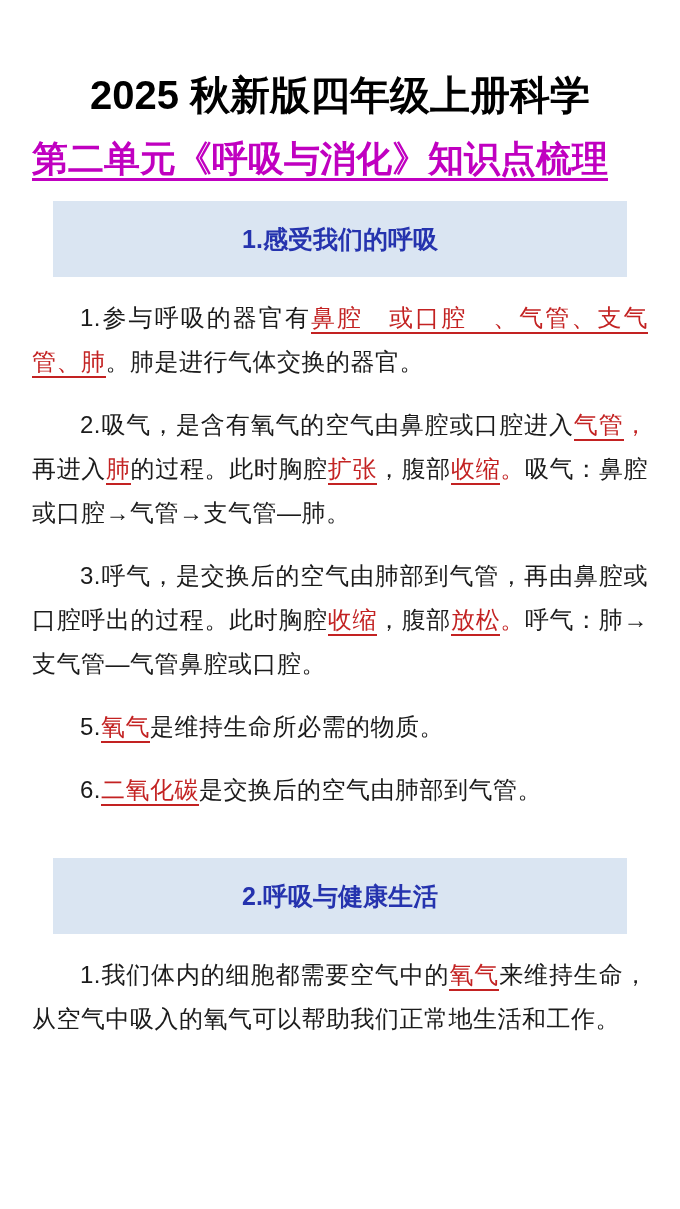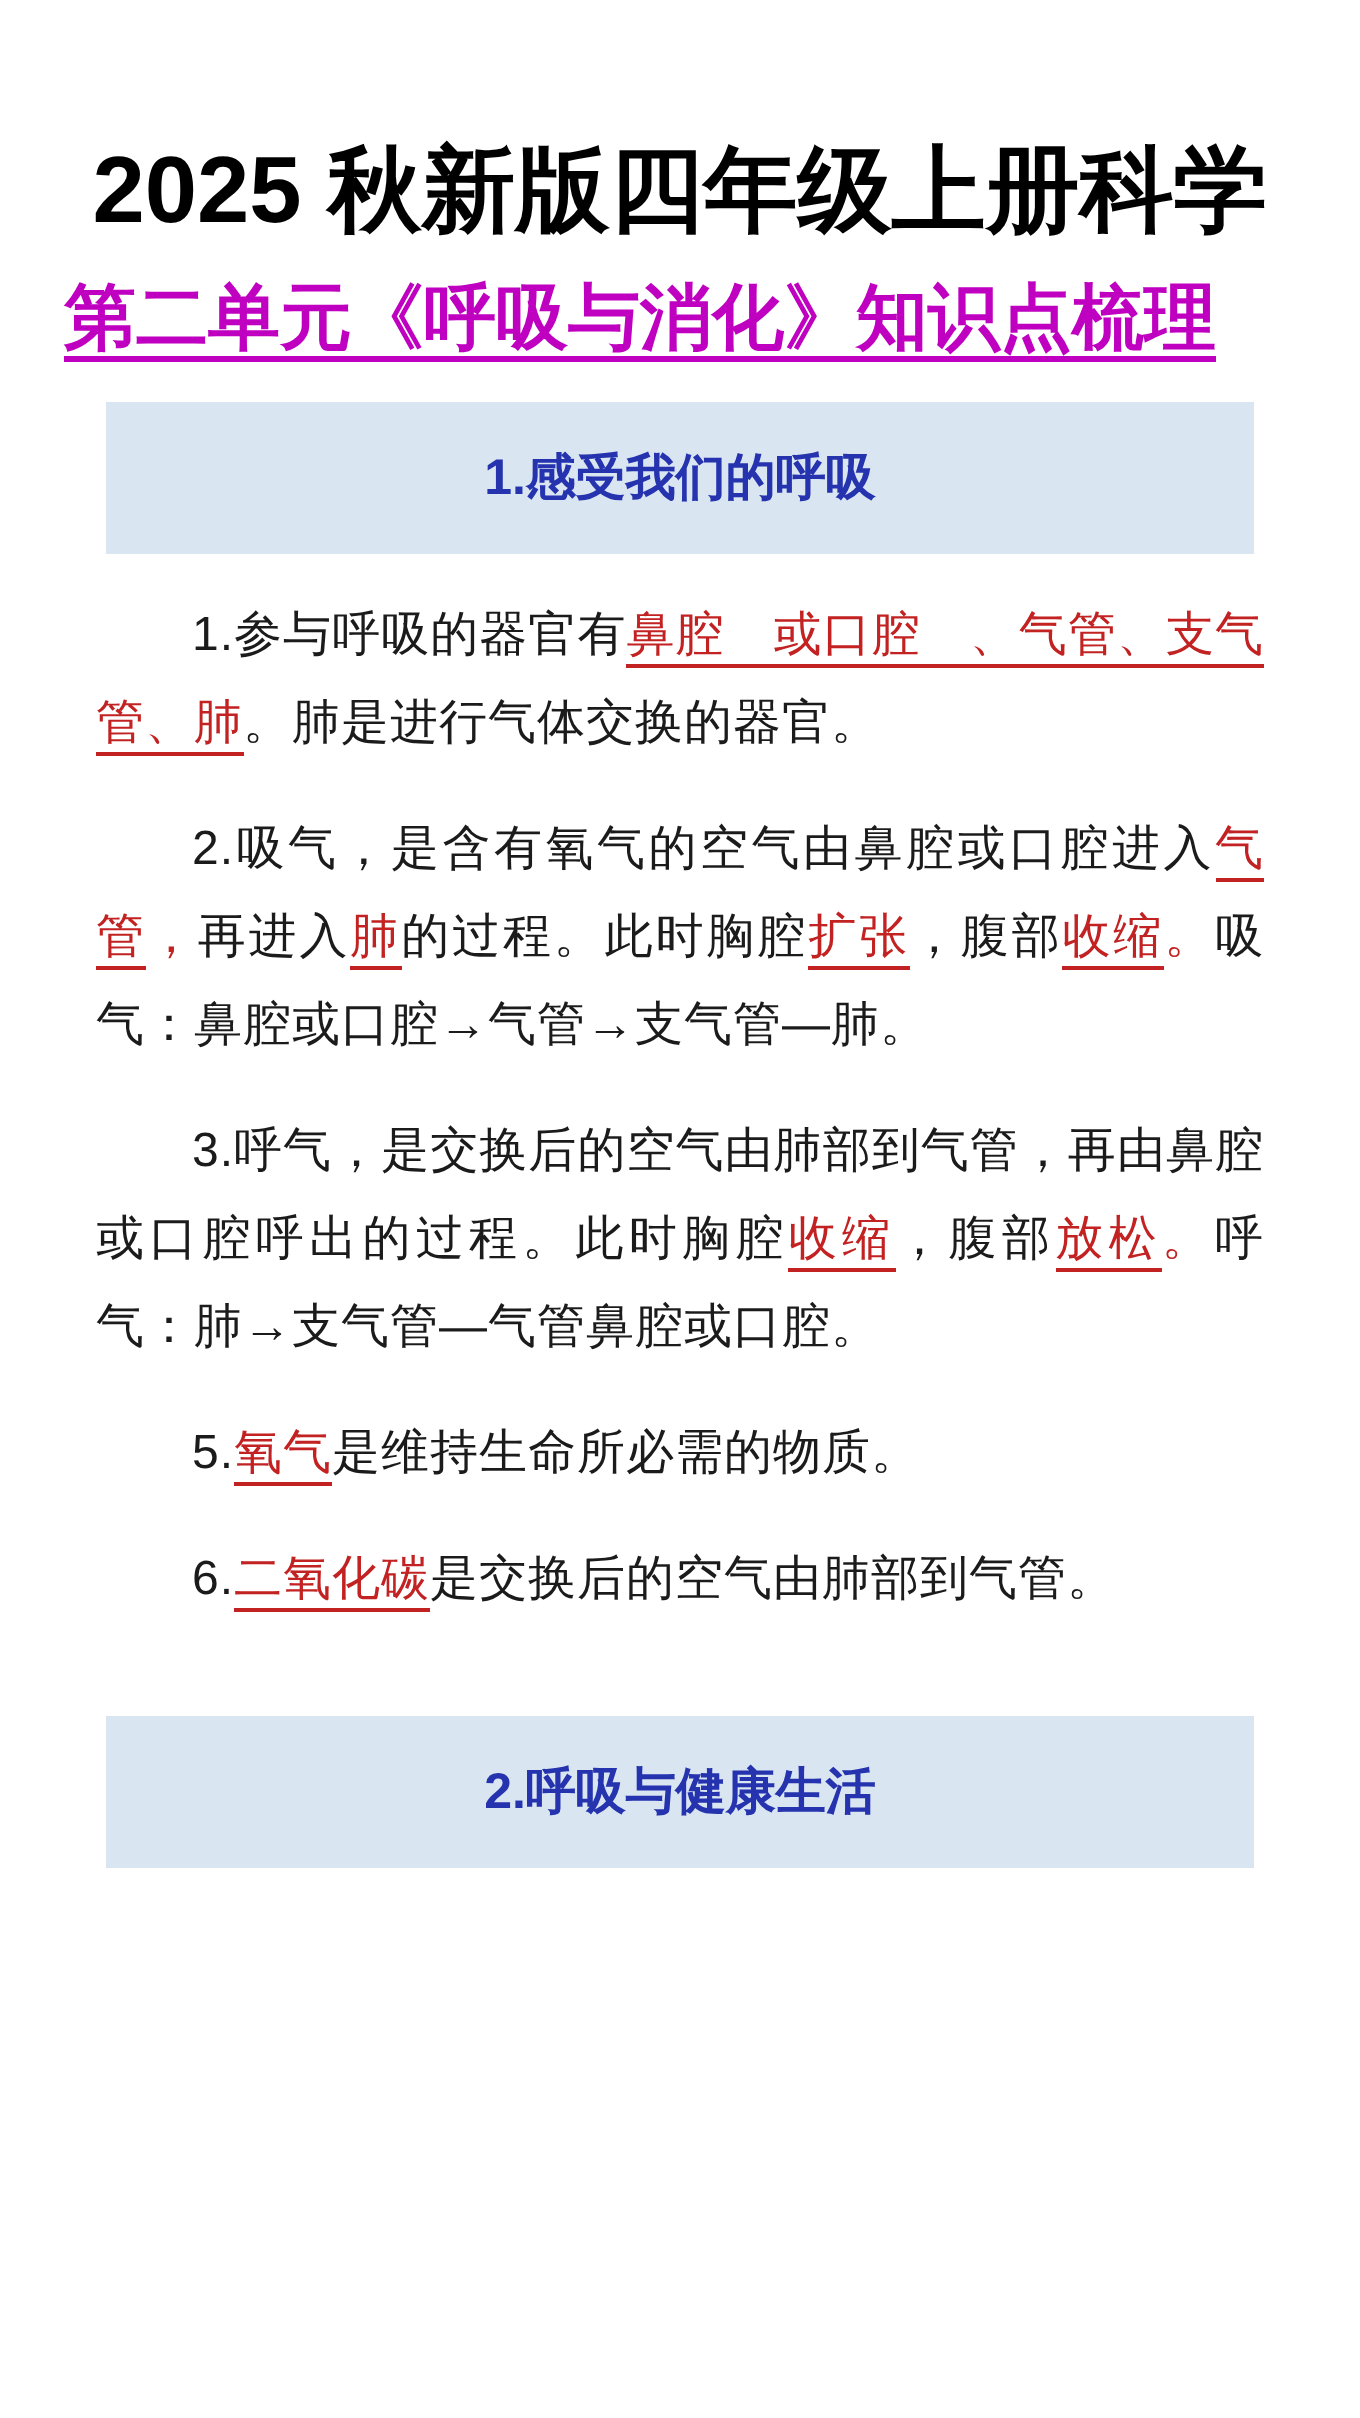--- a/index.html
+++ b/index.html
@@ -15,21 +15,21 @@
     color: #1b1b1b;
   }
   .page {
     box-sizing: border-box;
     width: 680px;
     height: 1209px;
     padding: 0 32px;
   }
   .doc-title {
     margin: 66px 0 0 0;
-    font-size: 47px;
+    font-size: 40px;
     font-weight: 700;
     line-height: 58px;
     text-align: center;
     color: #000000;
     white-space: nowrap;
     letter-spacing: 0px;
   }
   .doc-subtitle {
     margin: 12px 0 0 0;
     font-size: 36px;
@@ -49,21 +49,21 @@
     font-size: 25px;
     font-weight: 700;
     text-align: center;
     padding: 24px 0;
     line-height: 28px;
   }
   .section + .section .section-heading {
     margin-top: 46px;
   }
   .para {
-    margin: 19px 16px;
+    margin: 19px 0;
     font-size: 24px;
     line-height: 44px;
     letter-spacing: 0.5px;
     text-align: justify;
     text-indent: 48px;
     color: #1b1b1b;
     font-weight: 500;
   }
   .seg-red {
     color: var(--red, #c32222);
@@ -84,15 +84,16 @@
       <div class="section">
         <div class="section-heading">1.感受我们的呼吸</div>
         <p class="para"><span>1.参与呼吸的器官有</span><span class="seg-red-u">鼻腔　或口腔　、气管、支气管、肺</span><span>。肺是进行气体交换的器官。</span></p>
         <p class="para"><span>2.吸气，是含有氧气的空气由鼻腔或口腔进入</span><span class="seg-red-u">气管</span><span class="seg-red">，</span><span>再进入</span><span class="seg-red-u">肺</span><span>的过程。此时胸腔</span><span class="seg-red-u">扩张</span><span>，腹部</span><span class="seg-red-u">收缩</span><span class="seg-red">。</span><span>吸气：鼻腔或口腔→气管→支气管—肺。</span></p>
         <p class="para"><span>3.呼气，是交换后的空气由肺部到气管，再由鼻腔或口腔呼出的过程。此时胸腔</span><span class="seg-red-u">收缩</span><span>，腹部</span><span class="seg-red-u">放松</span><span class="seg-red">。</span><span>呼气：肺→支气管—气管鼻腔或口腔。</span></p>
         <p class="para"><span>5.</span><span class="seg-red-u">氧气</span><span>是维持生命所必需的物质。</span></p>
         <p class="para"><span>6.</span><span class="seg-red-u">二氧化碳</span><span>是交换后的空气由肺部到气管。</span></p>
       </div>
       <div class="section">
         <div class="section-heading">2.呼吸与健康生活</div>
+        <p class="para"><span>1.我们体内的细胞都需要空气中的</span><span class="seg-red-u">氧气</span><span>来维持生命，从空气中吸入的氧气可以帮助我们正常地生活和工作。</span></p>
       </div>
     </div>
 </div>
 
 </body></html>

